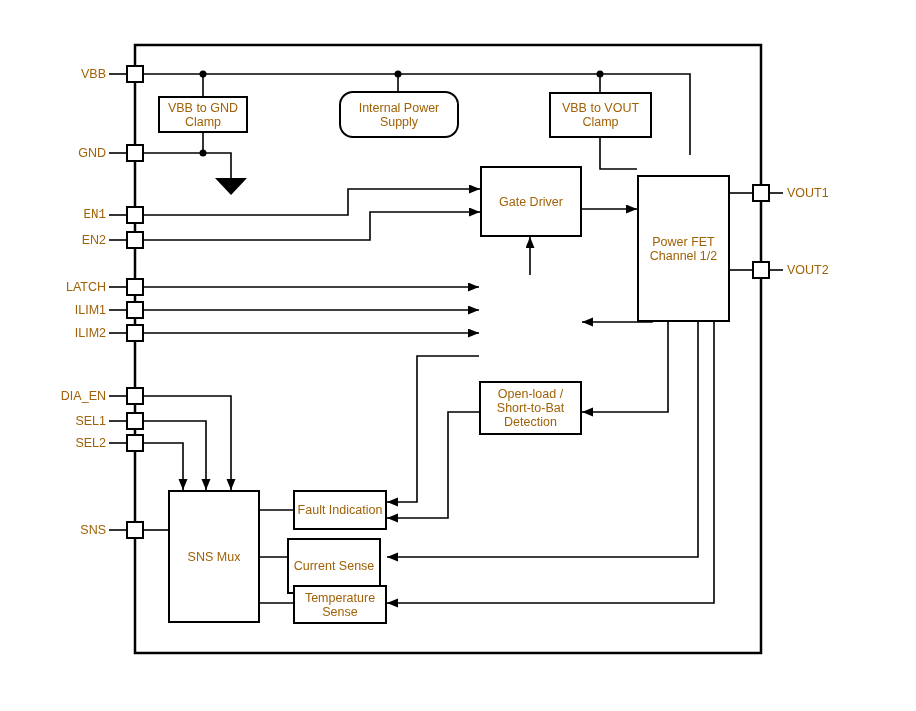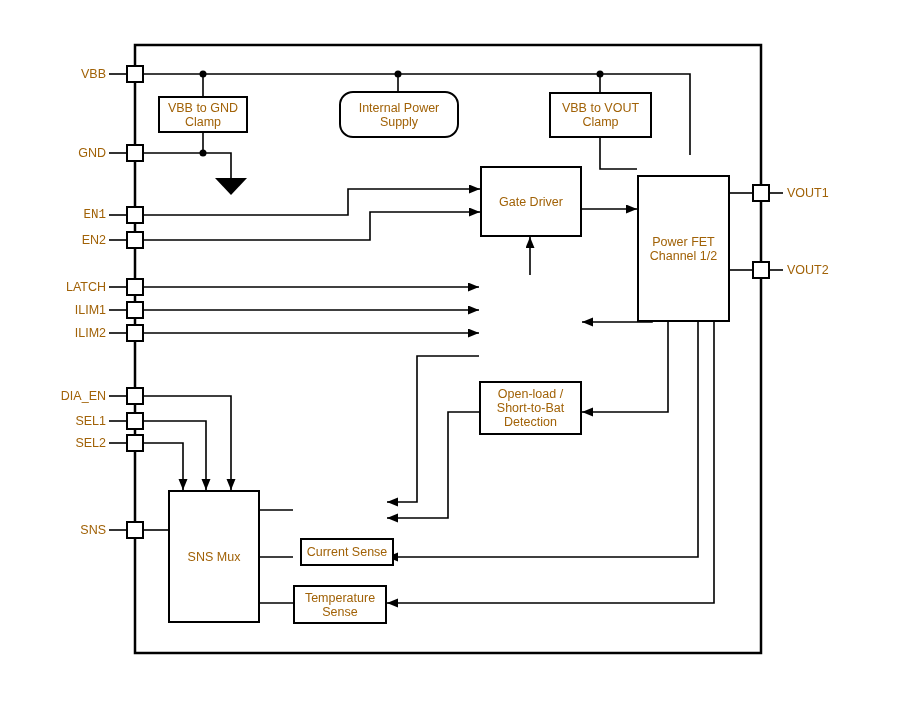--- a/index.html
+++ b/index.html
@@ -174,22 +174,25 @@
     <span>Channel 1/2</span>
   </div>
 
 
   <div class="block" style="left:479px; top:381px; width:103px; height:54px;">
     <span>Open-load /</span>
     <span>Short-to-Bat</span>
     <span>Detection</span>
   </div>
 
-
-  <div class="block" style="left:300px; top:538px; width:94px; height:28px;">
+  <div class="block" style="left:293px; top:490px; width:94px; height:40px;">
+    <span>Fault Indication</span>
+  </div>
+
+  <div class="block" style="left:287px; top:538px; width:94px; height:56px;">
     <span>Current Sense</span>
   </div>
 
   <div class="block" style="left:293px; top:585px; width:94px; height:39px;">
     <span>Temperature</span>
     <span>Sense</span>
   </div>
 
   <div class="block" style="left:168px; top:490px; width:92px; height:133px;">
     <span>SNS Mux</span>

